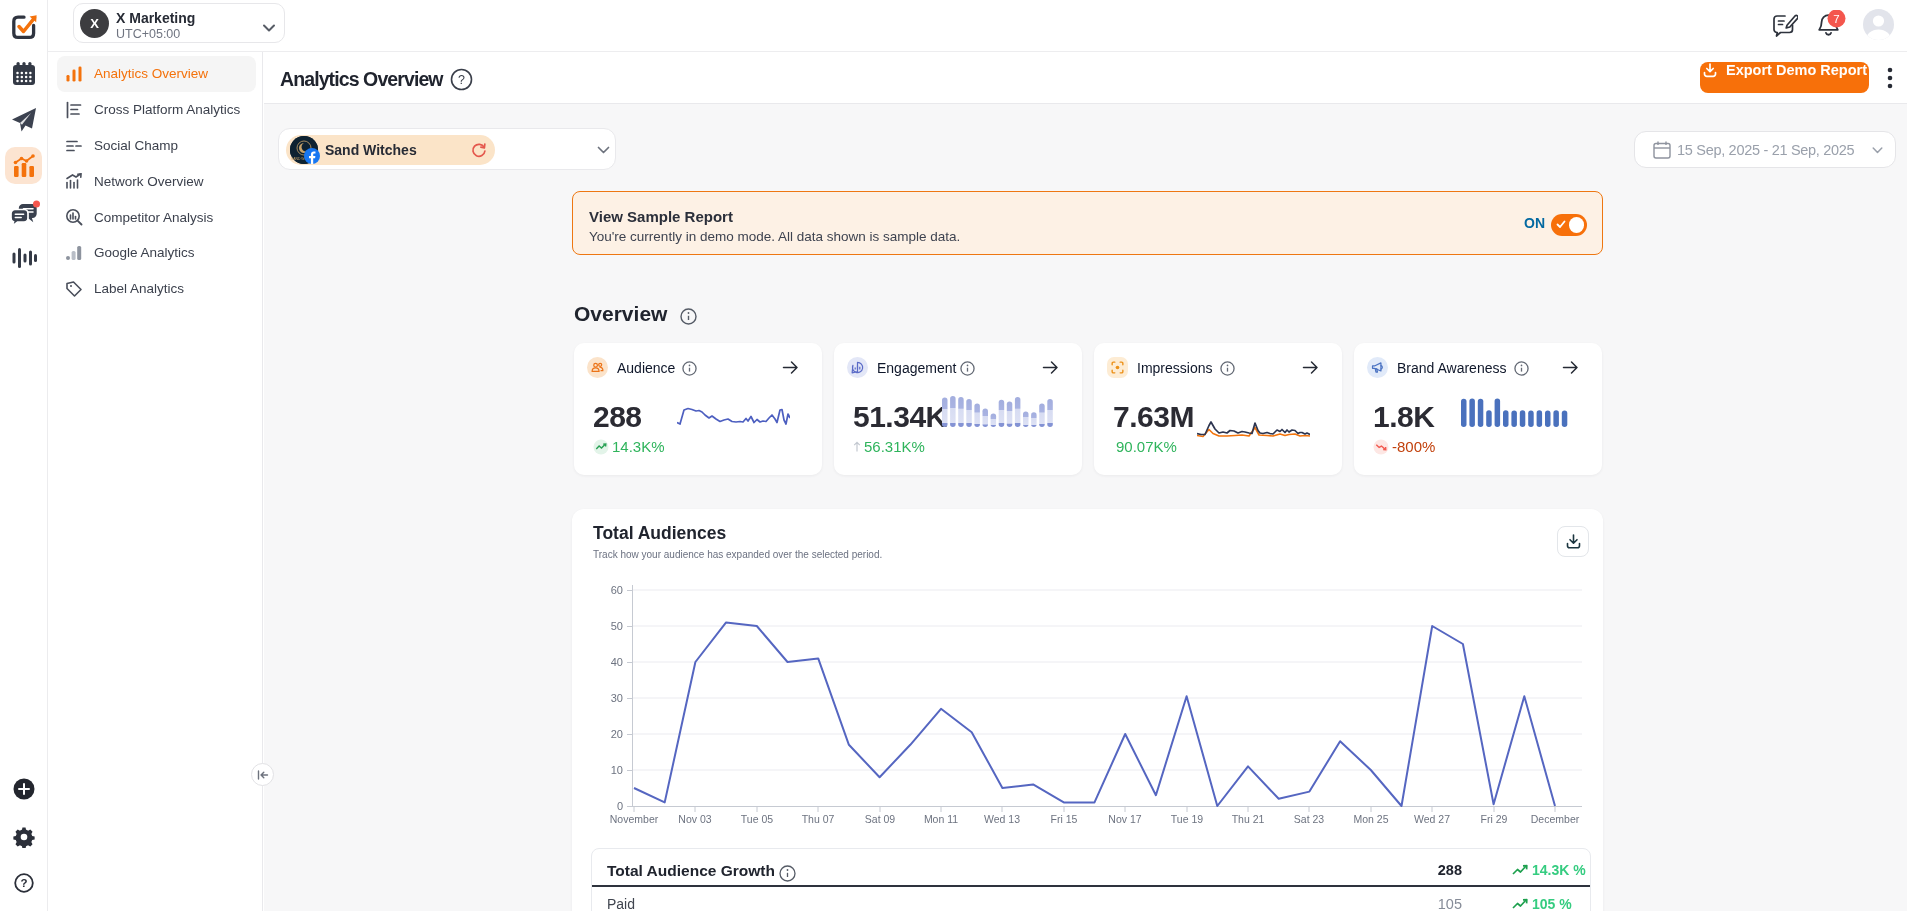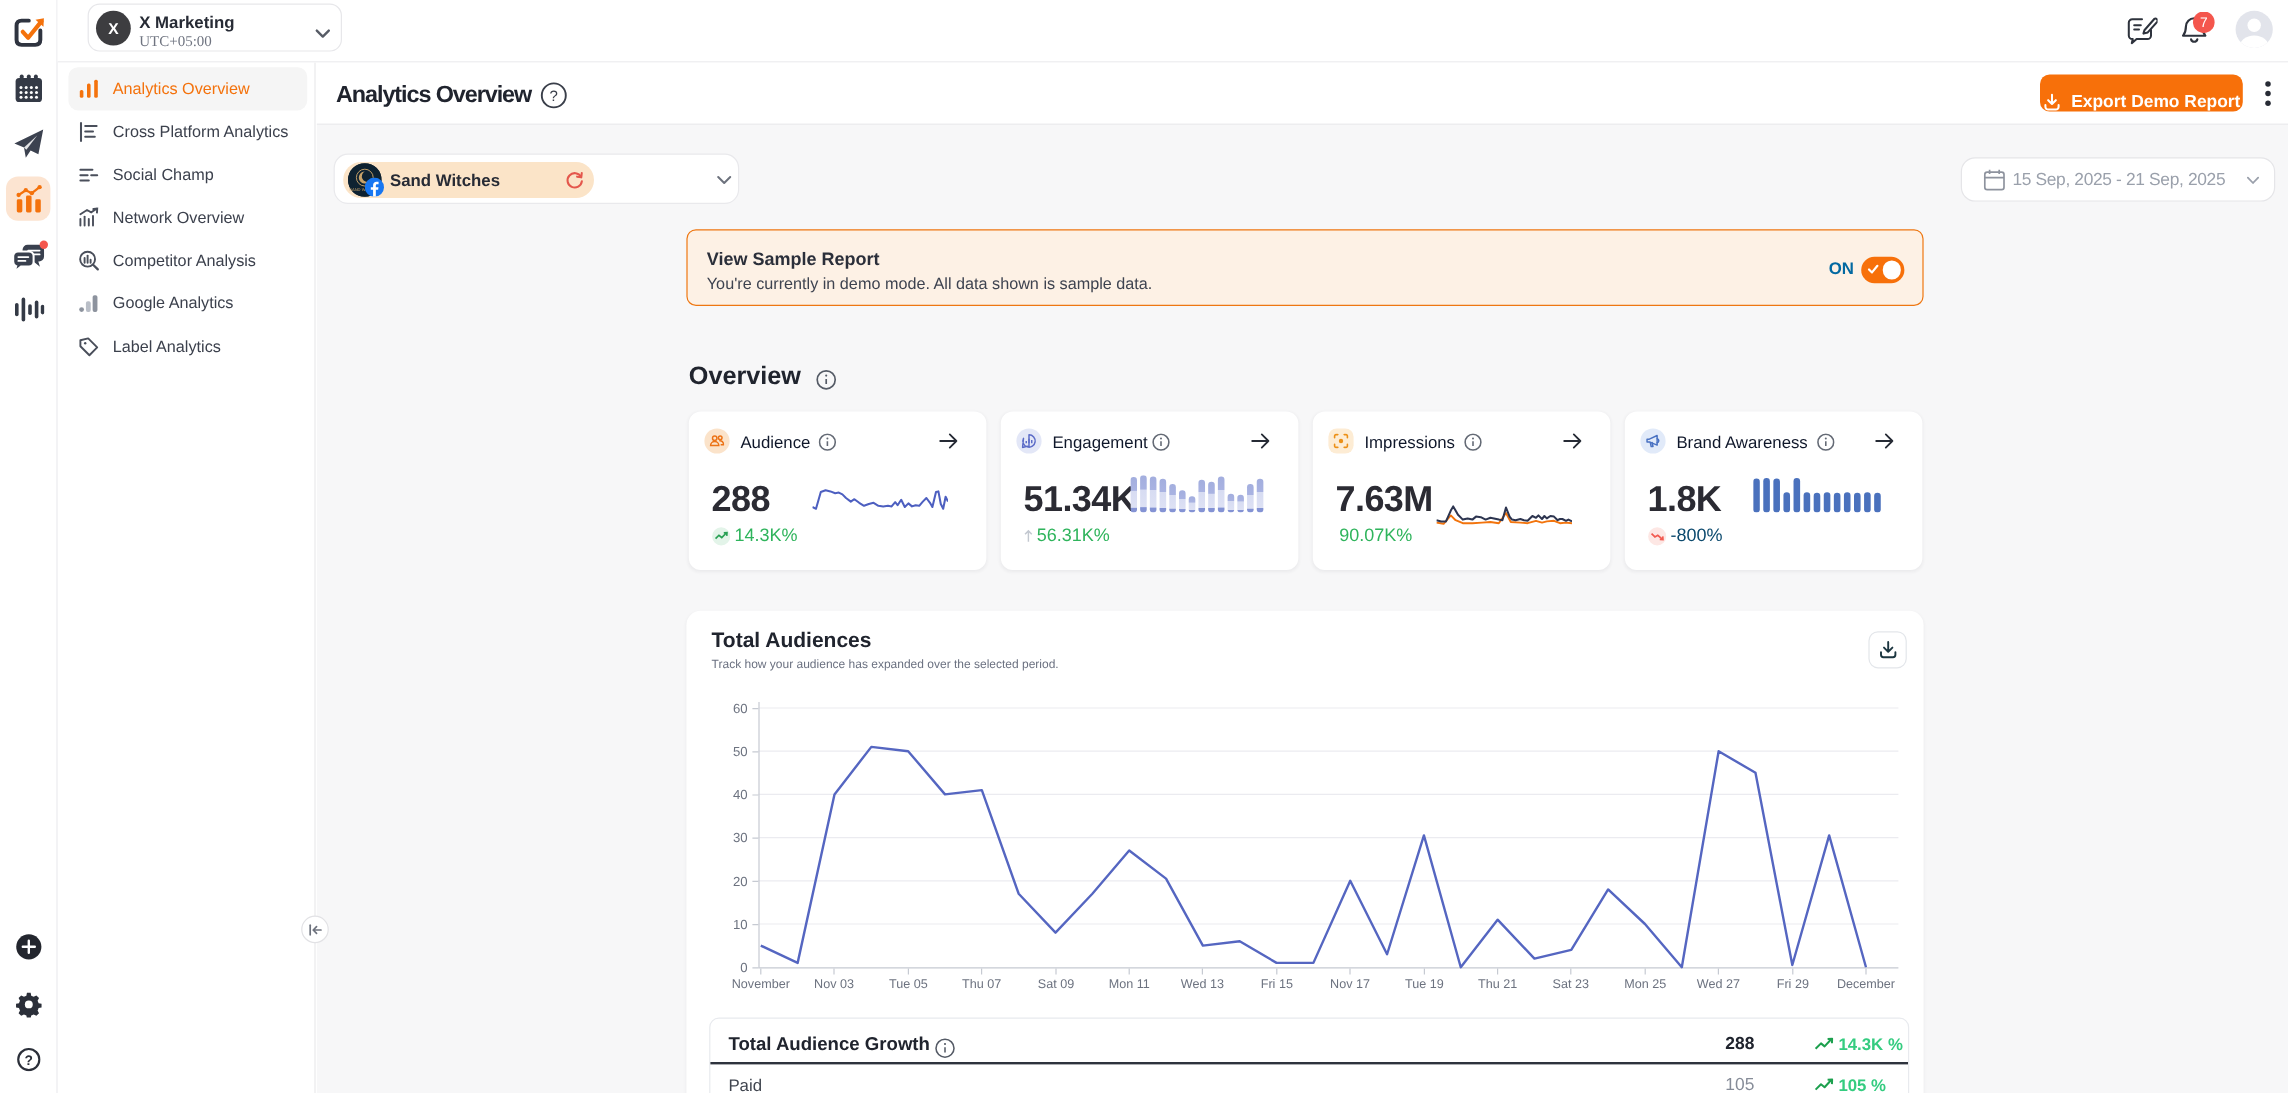--- a/index.html
+++ b/index.html
@@ -16,26 +16,26 @@
   .nav { position:absolute; left:9px; top:4px; width:199px; }
   .nav .it { height:35.8px; display:flex; align-items:center; border-radius:8px; color:#3c414d; font-size:13.5px; }
   .nav .it svg { margin-left:8px; margin-right:11px; flex:0 0 auto; }
   .nav .it.on { background:#f5f5f5; color:#f4720c; }
 
   
   #topbar { position:absolute; left:48px; top:0; width:1859px; height:52px; background:#fff; border-bottom:1px solid #ededef; z-index:40; }
   #ws { position:absolute; left:25px; top:3px; width:212px; height:40px; border:1px solid #e7e7ea; border-radius:10px; background:#fff; }
   #ws .av { position:absolute; left:6px; top:5px; width:29px; height:29px; border-radius:50%; background:#3d3d40; color:#fff; font-size:13px; font-weight:bold; display:flex; align-items:center; justify-content:center; }
   #ws .n1 { position:absolute; left:42px; top:6px; font-size:14px; font-weight:bold; color:#272b35; }
-  #ws .n2 { position:absolute; left:42px; top:23px; font-size:12.5px; color:#6f7480;font-family:Liberation Serif, serif; }
+  #ws .n2 { position:absolute; left:42px; top:23px; font-size:12.5px; color:#6f7480; }
 
   
   #hdr { position:absolute; left:264px; top:52px; width:1643px; height:52px; background:#fff; border-bottom:1px solid #e9e9ec; z-index:10; }
   #hdr .ttl { position:absolute; left:16px; top:16px; font-size:19.5px; letter-spacing:-.9px; font-weight:bold; color:#20242e; }
-  #btnExport { position:absolute; left:1436px; top:10px; width:169px; height:31px; background:#f7700a; border-radius:8px; color:#fff; font-size:14.5px; font-weight:bold; display:flex; align-items:flex-end; justify-content:center; gap:8px; }
+  #btnExport { position:absolute; left:1436px; top:10px; width:169px; height:31px; background:#f7700a; border-radius:8px; color:#fff; font-size:14.5px; font-weight:bold; display:flex; align-items:flex-start; justify-content:center; gap:8px; }
 
   
   #content { position:absolute; left:264px; top:104px; width:1643px; height:807px; background:#f7f7f8; overflow:hidden; z-index:5; }
 
   #ddl { position:absolute; left:14px; top:24px; width:338px; height:42px; background:#fff; border:1px solid #e9e9ec; border-radius:12px; }
   #ddl .pill { position:absolute; left:7px; top:6px; width:209px; height:30px; background:#fbe4c8; border-radius:15px; }
   #ddl .pav { position:absolute; left:4px; top:1px; width:28px; height:28px; border-radius:50%; background:#0e2231; }
   #ddl .pname { position:absolute; left:39px; top:7px; font-size:14px; font-weight:bold; color:#272b35; }
 
   #dtp { position:absolute; left:1370px; top:27px; width:262px; height:37px; background:#fff; border:1px solid #e5e5e8; border-radius:12px; }
@@ -47,21 +47,21 @@
   #banner .on { position:absolute; left:951px; top:23px; font-size:14px; font-weight:bold; color:#0369a1; }
   #toggle { position:absolute; left:978px; top:22px; width:36px; height:21.5px; background:#f7700a; border-radius:11px; }
   #toggle .knob { position:absolute; right:3px; top:3px; width:15.5px; height:15.5px; background:#fff; border-radius:50%; }
 
   #ovh { position:absolute; left:310px; top:198px; font-size:21px; font-weight:bold; color:#20242e; }
 
   .card { position:absolute; top:239px; width:248px; height:132px; background:#fff; border-radius:10px; box-shadow:0 1px 3px rgba(30,35,50,.06); }
   .card .lbl { position:absolute; left:43px; top:17px; font-size:14px; color:#0f172a; }
   .card .num { position:absolute; left:19px; top:57px; font-size:30px; font-weight:bold; color:#2b2b33; letter-spacing:-.5px; }
   .card .chg { position:absolute; left:19px; top:95px; font-size:15px; color:#2fb45c; display:flex; align-items:center; gap:3px; }
-  .card .chg.red { color:#0c4a6e; }
+  .card .chg.red { color:#c2410c; }
 
   #chartcard { position:absolute; left:308px; top:405px; width:1031px; height:520px; background:#fff; border-radius:12px; box-shadow:0 1px 3px rgba(30,35,50,.06); }
   #chartcard .t1 { position:absolute; left:21px; top:14px; font-size:17.5px; font-weight:bold; color:#20242e; }
   #chartcard .t2 { position:absolute; left:21px; top:40px; font-size:10px; color:#6b7181; }
   #dlbtn { position:absolute; left:985px; top:17px; width:32px; height:31px; border:1px solid #e3e6ea; border-radius:8px; background:#fff; display:flex; align-items:center; justify-content:center; }
 
   #growth { position:absolute; left:19px; top:339px; width:1000px; height:178px; border:1px solid #e8eaee; border-radius:8px; background:#fff; }
   #growth .r1 { position:absolute; left:0; top:0; width:100%; height:38px; border-bottom:2px solid #2e333d; }
   #growth .r1 .a { position:absolute; left:15px; top:13px; font-size:15.5px; font-weight:bold; color:#20242e; }
   #growth .row { position:absolute; left:0; width:100%; height:29px; }

